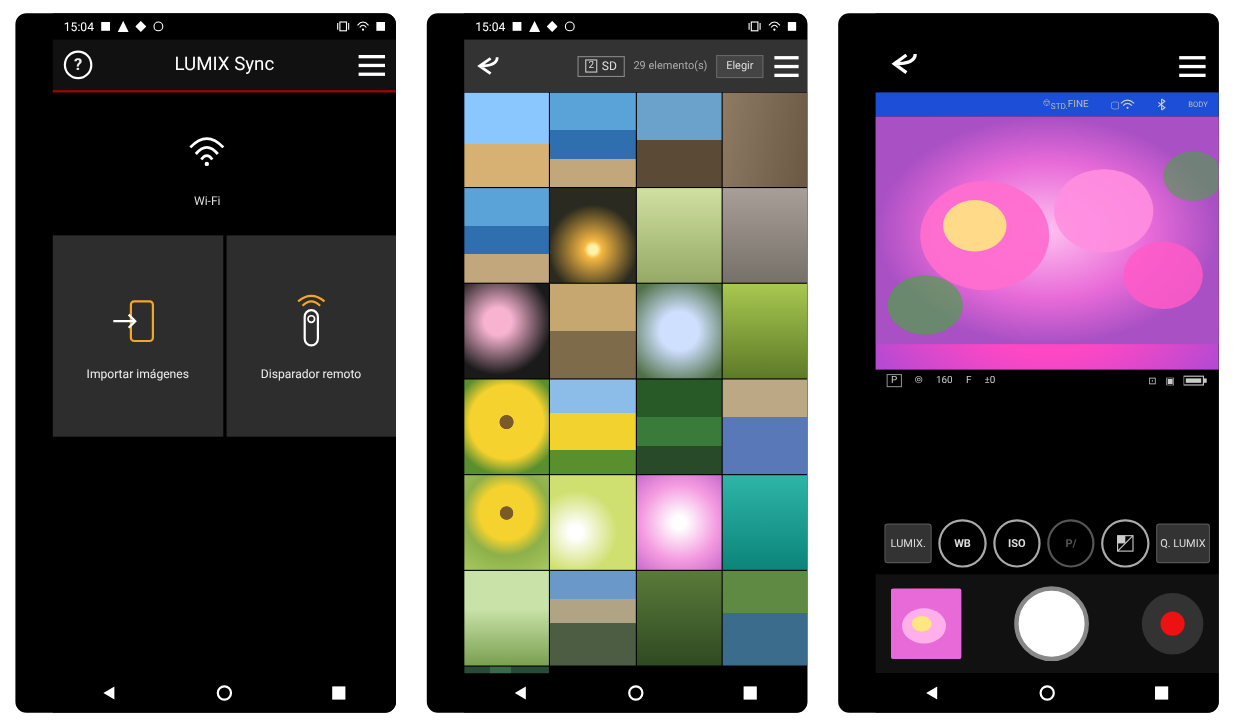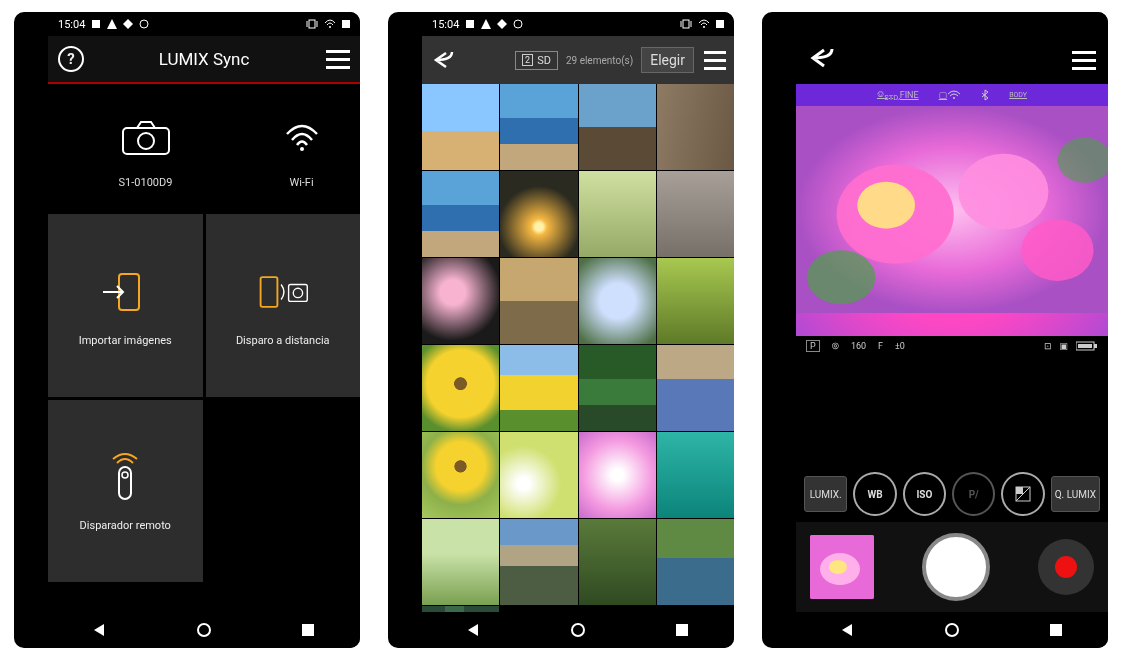--- a/index.html
+++ b/index.html
@@ -85,21 +85,21 @@
   
   .s2-top{
     height:48px;background:#333;display:flex;align-items:center;padding:0 8px;gap:8px;
   }
   .s2-top .back{width:28px;height:28px;display:flex;align-items:center;justify-content:center;}
   .s2-top .sd{
     border:1px solid #888;padding:2px 6px;display:flex;align-items:center;gap:4px;font-size:11px;color:#ddd;
     margin-left:auto;
   }
   .s2-top .count{font-size:10px;color:#aaa;}
-  .s2-top .choose{font-size:14px;color:#ddd;border:1px solid #666;padding:4px 8px;background:#444;}
+  .s2-top .choose{font-size:10px;color:#ddd;border:1px solid #666;padding:4px 8px;background:#444;}
   .s2-top .burger{display:flex;flex-direction:column;gap:5px;margin-left:2px;}
   .s2-top .burger span{width:22px;height:3px;background:#fff;}
   .s2-grid{
     flex:1;display:grid;grid-template-columns:repeat(4,1fr);grid-auto-rows:86px;gap:1px;background:#000;overflow:hidden;
   }
   .thumb{position:relative;overflow:hidden;}
   
   .p-sky{background:linear-gradient(#8ac6ff 55%,#d7b074 55%);}
   .p-sea{background:linear-gradient(#5aa3d8 40%,#2f6fb0 40% 70%,#c2a77c 70%);}
   .p-cliff{background:linear-gradient(#6aa2cc 50%,#5a4a36 50%);}
@@ -126,22 +126,22 @@
   .p-falls{background:linear-gradient(90deg,#2a4a3a 30%,#3a6a4a 30% 55%,#2a4a3a 55%);}
   .p-flowerbig{background:radial-gradient(circle at 50% 45%,#ffe680 6%,#ff47c4 10% 55%,#b04ad4 100%);}
 
   
   .s3-top{
     height:48px;background:#000;display:flex;align-items:center;justify-content:space-between;padding:0 12px;
   }
   .s3-top .burger{display:flex;flex-direction:column;gap:5px;}
   .s3-top .burger span{width:24px;height:3px;background:#fff;}
   .s3-statusrow{
-    height:22px;background:#6d28d9;display:flex;align-items:center;justify-content:center;padding:0 10px;
-    font-size:9px;color:#bbb;text-decoration:underline;
+    height:22px;background:#1d4ed8;display:flex;align-items:center;justify-content:flex-end;padding:0 10px;
+    font-size:9px;color:#bbb;
   }
   .s3-statusrow .sg{display:flex;gap:20px;align-items:center;}
   .s3-live{
     height:230px;position:relative;overflow:hidden;
   }
   .s3-live .flw{position:absolute;inset:0;}
   .s3-exprow{
     height:20px;background:#000;display:flex;align-items:center;gap:12px;padding:0 10px;
     font-size:9px;color:#ccc;
   }
@@ -214,61 +214,40 @@
     <div class="qmark">?</div>
     <div class="ttl">LUMIX Sync</div>
     <div class="burger">
         <span></span>
         <span></span>
         <span></span>
       </div>
   </div>
 
   <div class="s1-conn">
-    <div class="cam">
-      <div class="ico-box">
-        <svg width="50" height="36" viewBox="0 0 50 36">
-            <rect x="2" y="8" width="46" height="26" rx="4" fill="none" stroke="#fff" stroke-width="2"></rect>
-            <path d="M16 8 L20 2 L30 2 L34 8" fill="none" stroke="#fff" stroke-width="2"></path>
-            <circle cx="25" cy="21" r="8" fill="none" stroke="#fff" stroke-width="2"></circle>
-          </svg>
-      </div>
-      <div class="lbl">S1-0100D9</div>
-    </div>
     <div class="wifi">
       <div class="ico-box">
         <svg width="36" height="28" viewBox="0 0 36 28">
             <path d="M3 10 Q18 -6 33 10 M8 16 Q18 4 28 16 M13 21 Q18 14 23 21" fill="none" stroke="#fff" stroke-width="2.5"></path>
             <circle cx="18" cy="25" r="2" fill="#fff"></circle>
           </svg>
       </div>
       <div class="lbl">Wi-Fi</div>
     </div>
   </div>
 
   <div class="s1-grid">
     <div class="tile">
       <div class="ico-box">
         <svg width="52" height="48" viewBox="0 0 52 48">
             <rect x="20" y="6" width="20" height="36" rx="3" fill="none" stroke="#f5a623" stroke-width="2"></rect>
             <path d="M4 24 L24 24 M18 18 L24 24 L18 30" fill="none" stroke="#fff" stroke-width="2"></path>
           </svg>
       </div>
       <div class="tlabel">Importar imágenes</div>
-    </div>
-    <div class="tile">
-      <div class="ico-box">
-        <svg width="60" height="44" viewBox="0 0 60 44">
-            <rect x="6" y="6" width="18" height="32" rx="2" fill="none" stroke="#f5a623" stroke-width="2"></rect>
-            <path d="M28 14 Q34 22 28 30" fill="none" stroke="#fff" stroke-width="1.5"></path>
-            <rect x="36" y="14" width="20" height="18" rx="2" fill="none" stroke="#fff" stroke-width="1.5"></rect>
-            <circle cx="46" cy="23" r="5" fill="none" stroke="#fff" stroke-width="1.5"></circle>
-          </svg>
-      </div>
-      <div class="tlabel">Disparo a distancia</div>
     </div>
     <div class="tile">
       <div class="ico-box">
         <svg width="36" height="52" viewBox="0 0 36 52">
             <path d="M6 8 Q18 -2 30 8 M10 12 Q18 4 26 12" fill="none" stroke="#f5a623" stroke-width="2"></path>
             <rect x="12" y="16" width="12" height="32" rx="6" fill="none" stroke="#fff" stroke-width="2"></rect>
             <circle cx="18" cy="24" r="3" fill="none" stroke="#fff" stroke-width="1.5"></circle>
           </svg>
       </div>
       <div class="tlabel">Disparador remoto</div>

